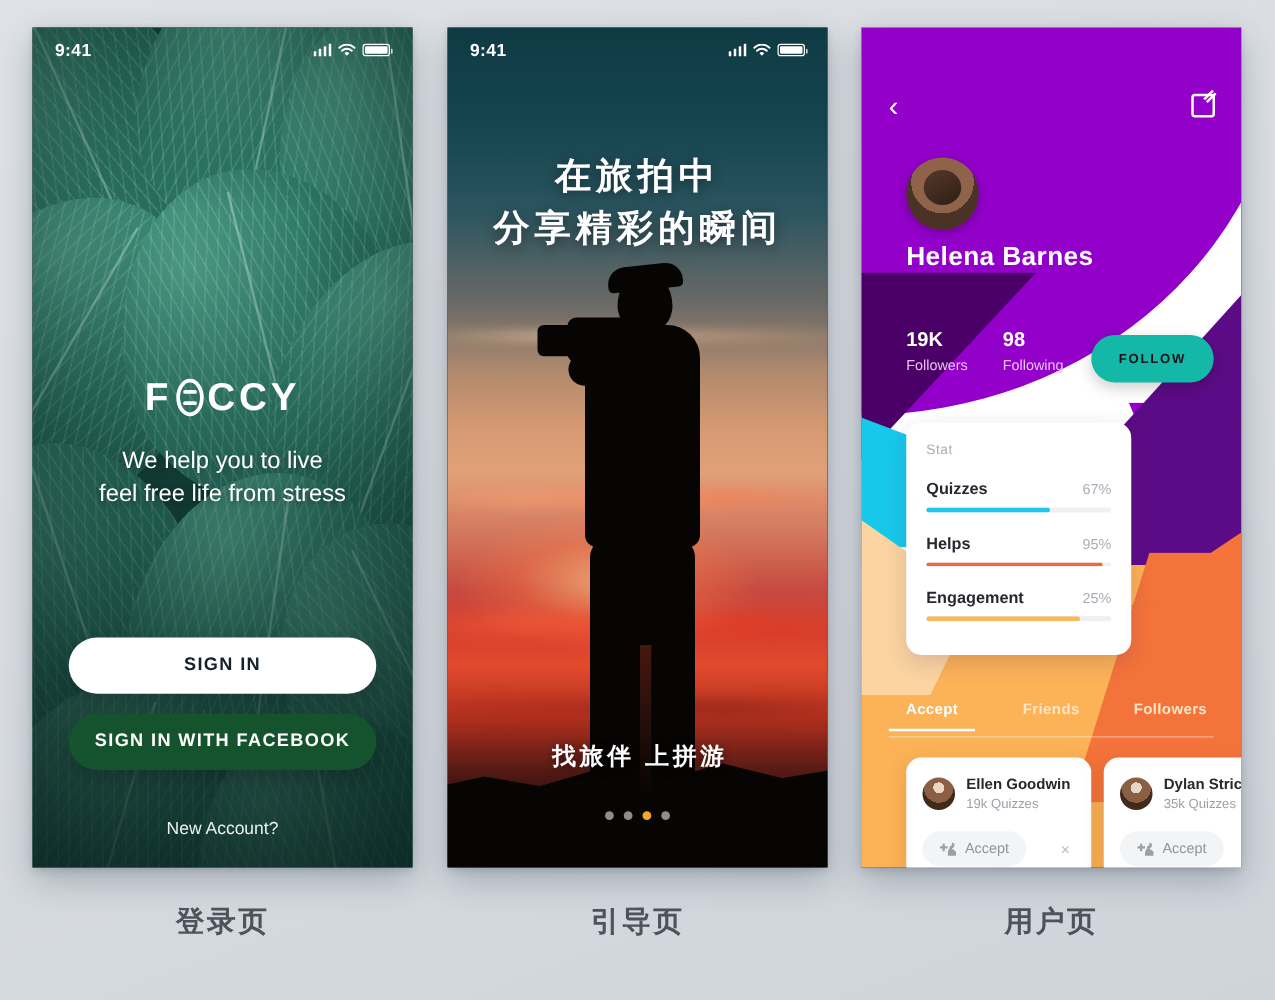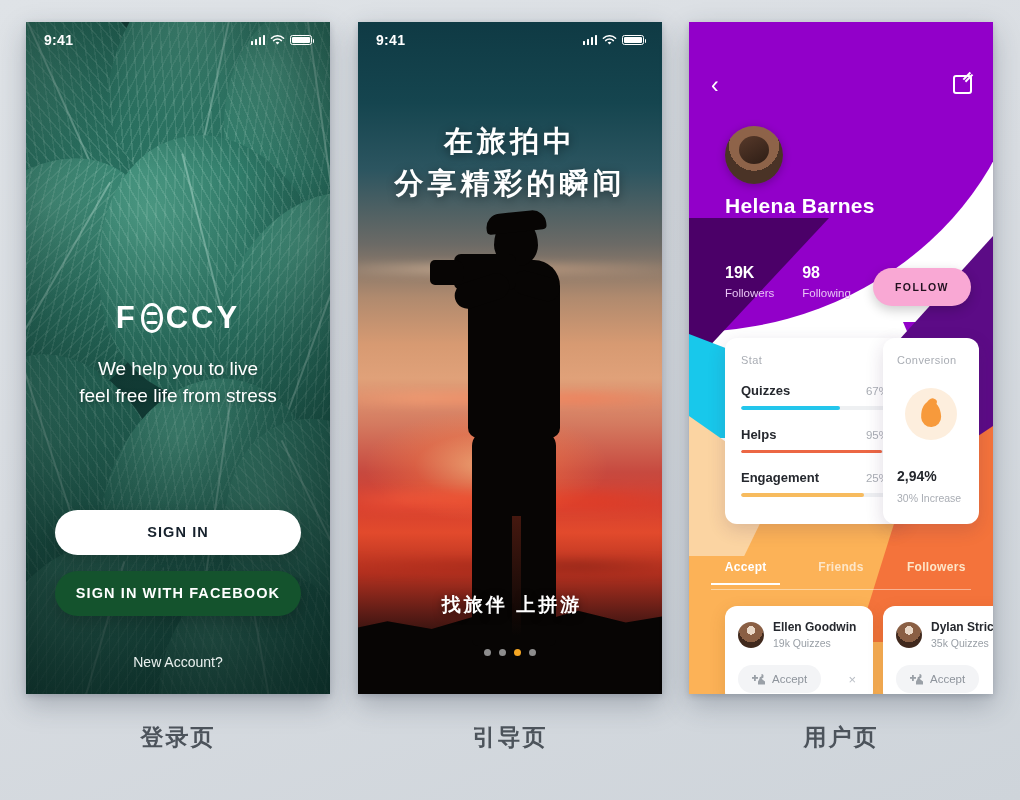--- a/index.html
+++ b/index.html
@@ -231,21 +231,21 @@
   .profname {
     position: absolute; left: 36px; top: 172px; z-index: 30;
     color:#fff; font-size: 21px; font-weight: bold; letter-spacing: .3px;
   }
 
   .stats { position:absolute; left:36px; top:242px; z-index:30; display:flex; gap:28px; }
   .stat-num { color:#fff; font-size:16px; font-weight:bold; }
   .stat-lbl { color:#e8c2f5; font-size:11.5px; margin-top:5px; }
   .followbtn {
     position:absolute; right:22px; top:246px; z-index:30;
-    width:98px; height:38px; border-radius:19px; background:#f9a8d4; border:none;
+    width:98px; height:38px; border-radius:19px; background:#14b8a6; border:none;
     color:#21111f; font-size:10.5px; font-weight:bold; letter-spacing:1.4px;
     cursor:pointer; box-shadow:0 4px 12px rgba(0,0,0,.2);
   }
 
   .card {
     position:absolute; z-index:25; background:#fff; border-radius:12px;
     box-shadow: 0 6px 18px rgba(60,30,80,.16);
   }
   .card-stat { left:36px; top:316px; width:180px; height:186px; padding:16px 16px 0; }
   .card-title { font-size:11px; color:#a9adb4; letter-spacing:.4px; }
@@ -515,28 +515,20 @@
           <div class="metric-row">
             <span class="metric-name">Engagement</span>
             <span class="metric-val">25%</span>
           </div>
           <div class="track">
             <div class="fill" id="fill2" style="width: 83%; background: rgb(247, 187, 94);"></div>
           </div>
         </div>
       </div>
 
-      <div class="card card-conv">
-        <div class="card-title">Conversion</div>
-        <div class="flamewrap">
-            <span class="flame"></span>
-          </div>
-        <div class="conv-big">2,94%</div>
-        <div class="conv-sub">30% Increase</div>
-      </div>
 
       <div class="tabline"></div>
       <div class="tabs">
         <div class="tab on">Accept</div>
         <div class="tab">Friends</div>
         <div class="tab">Followers</div>
       </div>
 
       <div class="ucard ucard1">
         <div class="urow">

